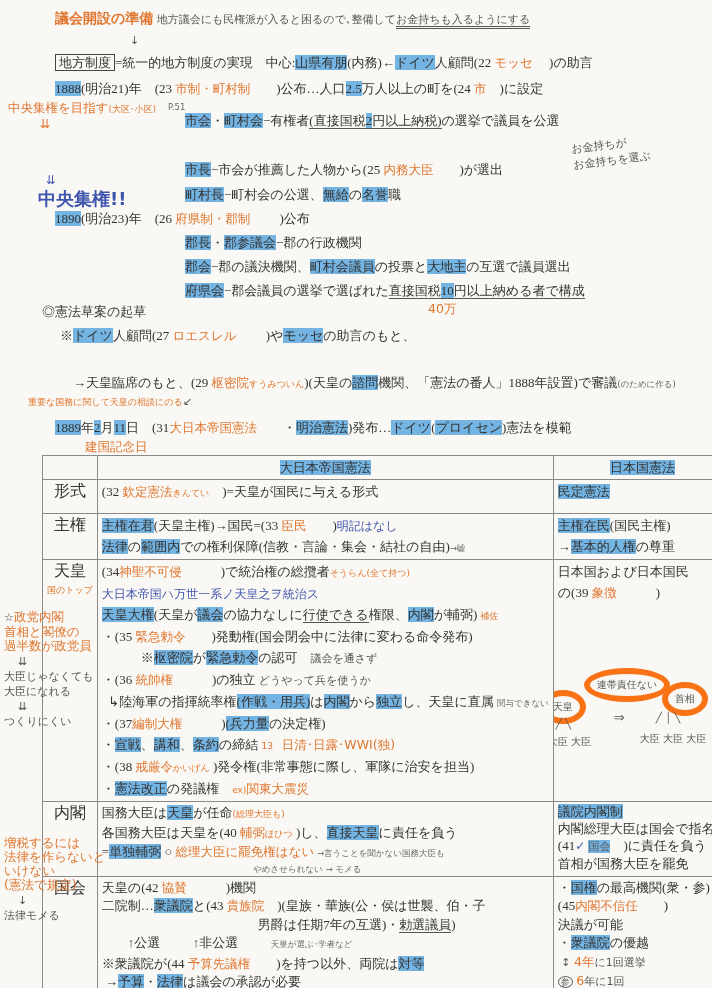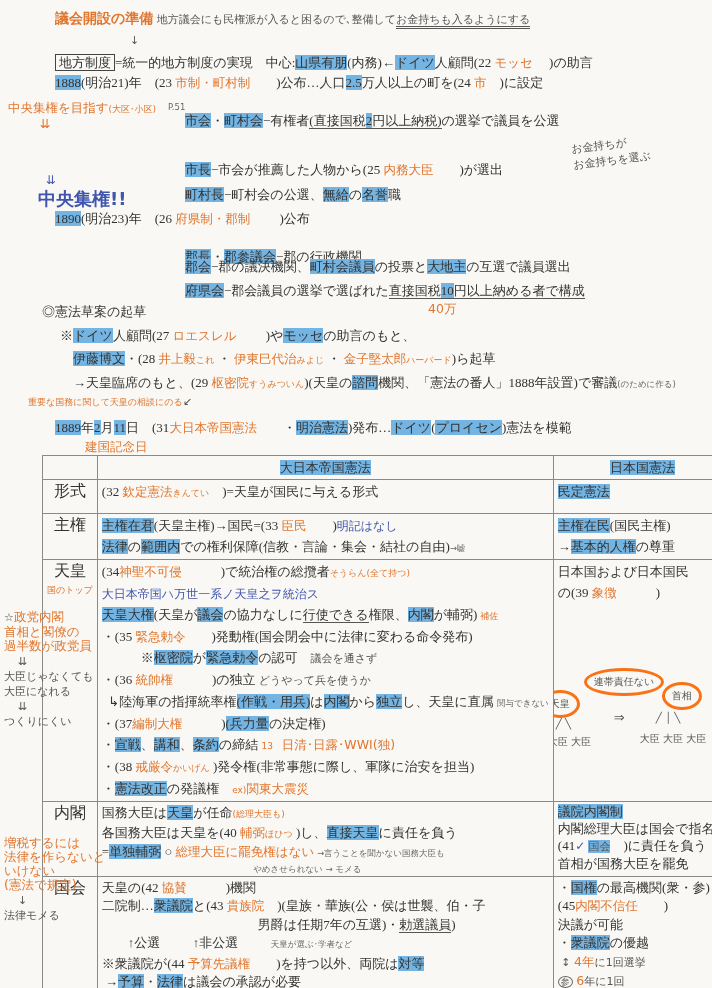--- a/index.html
+++ b/index.html
@@ -31,52 +31,51 @@
   td{border:1px solid #8a8a86;vertical-align:top;padding:1px 4px;overflow:hidden;}
   .c-label{width:45px;text-align:center;}
   .c-mid{width:404px;}
   .c-right{width:191px;}
   .cl{white-space:pre;line-height:20px;}
   .t-kokkai .cl{line-height:17.4px;}
   .t-naikaku .cl{line-height:20.5px;}
   .th{text-align:center;line-height:16px;}
   .rel{position:relative;}
   
-  .bubble{position:absolute;border:3px solid #f97316;border-radius:50%;padding:4px 7px;
+  .bubble{position:absolute;border:6px solid #f97316;border-radius:50%;padding:4px 7px;
           font-family:"DejaVu Sans",sans-serif;color:#555;font-size:10px;white-space:nowrap;background:transparent;}
   .dood{position:absolute;font-family:"DejaVu Sans",sans-serif;color:#555;font-size:10px;white-space:pre;}
   .rot{transform:rotate(-7deg);}
 </style>
 </head>
 <body>
 
 <div id="paper">
 
   <div class="line" style="left:55px;top:10px"><span class="seg ob">議会開設の準備</span><span class="seg k"> 地方議会にも民権派が入ると困るので､整備して</span><span class="seg k uu">お金持ちも入るようにする</span></div>
   <div class="line" style="left:130px;top:32px"><span class="seg k">↓</span></div>
   <div class="line" style="left:55px;top:55px"><span class="seg p box">地方制度</span><span class="seg p">=統一的地方制度の実現　中心:</span><span class="seg p hl">山県有朋</span><span class="seg ps">(内務)</span><span class="seg p">←</span><span class="seg p hl">ドイツ</span><span class="seg p">人顧問(22 </span><span class="seg o">モッセ</span><span class="seg p">　 )の助言</span></div>
-  <div class="line" style="left:55px;top:75px"><span class="seg p hl">1888</span><span class="seg p">(明治21)年　(23 </span><span class="seg o">市制・町村制</span><span class="seg p">　　)公布…人口</span><span class="seg p hl">2.5</span><span class="seg p">万人以上の町を(24 </span><span class="seg o">市</span><span class="seg p">　)に設定</span></div>
+  <div class="line" style="left:55px;top:81px"><span class="seg p hl">1888</span><span class="seg p">(明治21)年　(23 </span><span class="seg o">市制・町村制</span><span class="seg p">　　)公布…人口</span><span class="seg p hl">2.5</span><span class="seg p">万人以上の町を(24 </span><span class="seg o">市</span><span class="seg p">　)に設定</span></div>
   <div class="line" style="left:8px;top:100px"><span class="seg o">中央集権を目指す</span><span class="seg os">(大区･小区)</span><span class="seg o">
         ⇊</span></div>
   <div class="line" style="left:168px;top:98px"><span class="seg ks">P.51</span></div>
   <div class="line" style="left:185px;top:113px"><span class="seg p hl">市会</span><span class="seg p">・</span><span class="seg p hl">町村会</span><span class="seg p">−有権者</span><span class="seg ps u">(直接国税</span><span class="seg ps hl u">2</span><span class="seg ps u">円以上納税)</span><span class="seg p">の選挙で議員を公選</span></div>
   <div class="line" style="left:185px;top:162px"><span class="seg p hl">市長</span><span class="seg p">−市会が推薦した人物から(25 </span><span class="seg o">内務大臣</span><span class="seg p">　　)が選出</span></div>
   <div class="line rot" style="left:572px;top:136px"><span class="seg k">お金持ちが
 お金持ちを選ぶ</span></div>
   <div class="line" style="left:38px;top:172px"><span class="seg b">  ⇊
 </span><span class="seg b bb">中央集権!!</span></div>
   <div class="line" style="left:185px;top:187px"><span class="seg p hl">町村長</span><span class="seg p">−町村会の公選、</span><span class="seg p hl">無給</span><span class="seg p">の</span><span class="seg p hl">名誉</span><span class="seg p">職</span></div>
   <div class="line" style="left:55px;top:211px"><span class="seg p hl">1890</span><span class="seg p">(明治23)年　(26 </span><span class="seg o">府県制・郡制</span><span class="seg p">　　 )公布</span></div>
-  <div class="line" style="left:185px;top:249px"><span class="seg p hl">郡長</span><span class="seg p">・</span><span class="seg p hl">郡参議会</span><span class="seg p">−郡の行政機関</span></div>
+  <div class="line" style="left:185px;top:235px"><span class="seg p hl">郡長</span><span class="seg p">・</span><span class="seg p hl">郡参議会</span><span class="seg p">−郡の行政機関</span></div>
   <div class="line" style="left:185px;top:259px"><span class="seg p hl">郡会</span><span class="seg p">−郡の議決機関、</span><span class="seg p hl">町村会議員</span><span class="seg p">の投票と</span><span class="seg p hl">大地主</span><span class="seg p">の互選で議員選出</span></div>
   <div class="line" style="left:185px;top:283px"><span class="seg p hl">府県会</span><span class="seg p">−郡会議員の選挙で選ばれた</span><span class="seg p u">直接国税</span><span class="seg p hl u">10</span><span class="seg p u">円以上納める者で構成</span></div>
   <div class="line" style="left:428px;top:301px"><span class="seg o">40万</span></div>
   <div class="line" style="left:42px;top:304px"><span class="seg p">◎憲法草案の起草</span></div>
   <div class="line" style="left:60px;top:328px"><span class="seg p">※</span><span class="seg p hl">ドイツ</span><span class="seg p">人顧問(27 </span><span class="seg o">ロエスレル</span><span class="seg p">　　 )や</span><span class="seg p hl">モッセ</span><span class="seg p">の助言のもと、</span></div>
-  <div class="line" style="left:73px;top:351px"><span class="seg p hl">伊藤博文</span><span class="seg p">・(28 </span><span class="seg o">井上毅</span><span class="seg os">これ</span><span class="seg p"> ・ </span><span class="seg o">伊東巳代治</span><span class="seg os">みよじ</span><span class="seg p"> ・ </span><span class="seg o">金子堅太郎</span><span class="seg os">ハーバード</span><span class="seg p">)ら起草</span></div>
   <div class="line" style="left:73px;top:375px"><span class="seg p">→天皇臨席のもと、(29 </span><span class="seg o">枢密院</span><span class="seg os">すうみついん</span><span class="seg ps">)(天皇の</span><span class="seg ps hl">諮問</span><span class="seg ps">機関、「憲法の番人」1888年設置)</span><span class="seg p">で審議</span><span class="seg ks">(のために作る)</span></div>
   <div class="line" style="left:28px;top:393px"><span class="seg os">重要な国務に関して天皇の相談にのる</span><span class="seg k">↙</span></div>
   <div class="line" style="left:55px;top:420px"><span class="seg p hl">1889</span><span class="seg p">年</span><span class="seg p hl">2</span><span class="seg p">月</span><span class="seg p hl">11</span><span class="seg p">日　(31</span><span class="seg o">大日本帝国憲法</span><span class="seg ps">　　・</span><span class="seg ps hl">明治憲法</span><span class="seg p">)発布…</span><span class="seg p hl">ドイツ</span><span class="seg p">(</span><span class="seg p hl">プロイセン</span><span class="seg p">)憲法を模範</span></div>
   <div class="line" style="left:85px;top:439px"><span class="seg o">建国記念日</span></div>
 
   <table>
     <tbody>
         <tr style="height:18px">
       <td class="c-label"></td>
       <td class="c-mid th">

